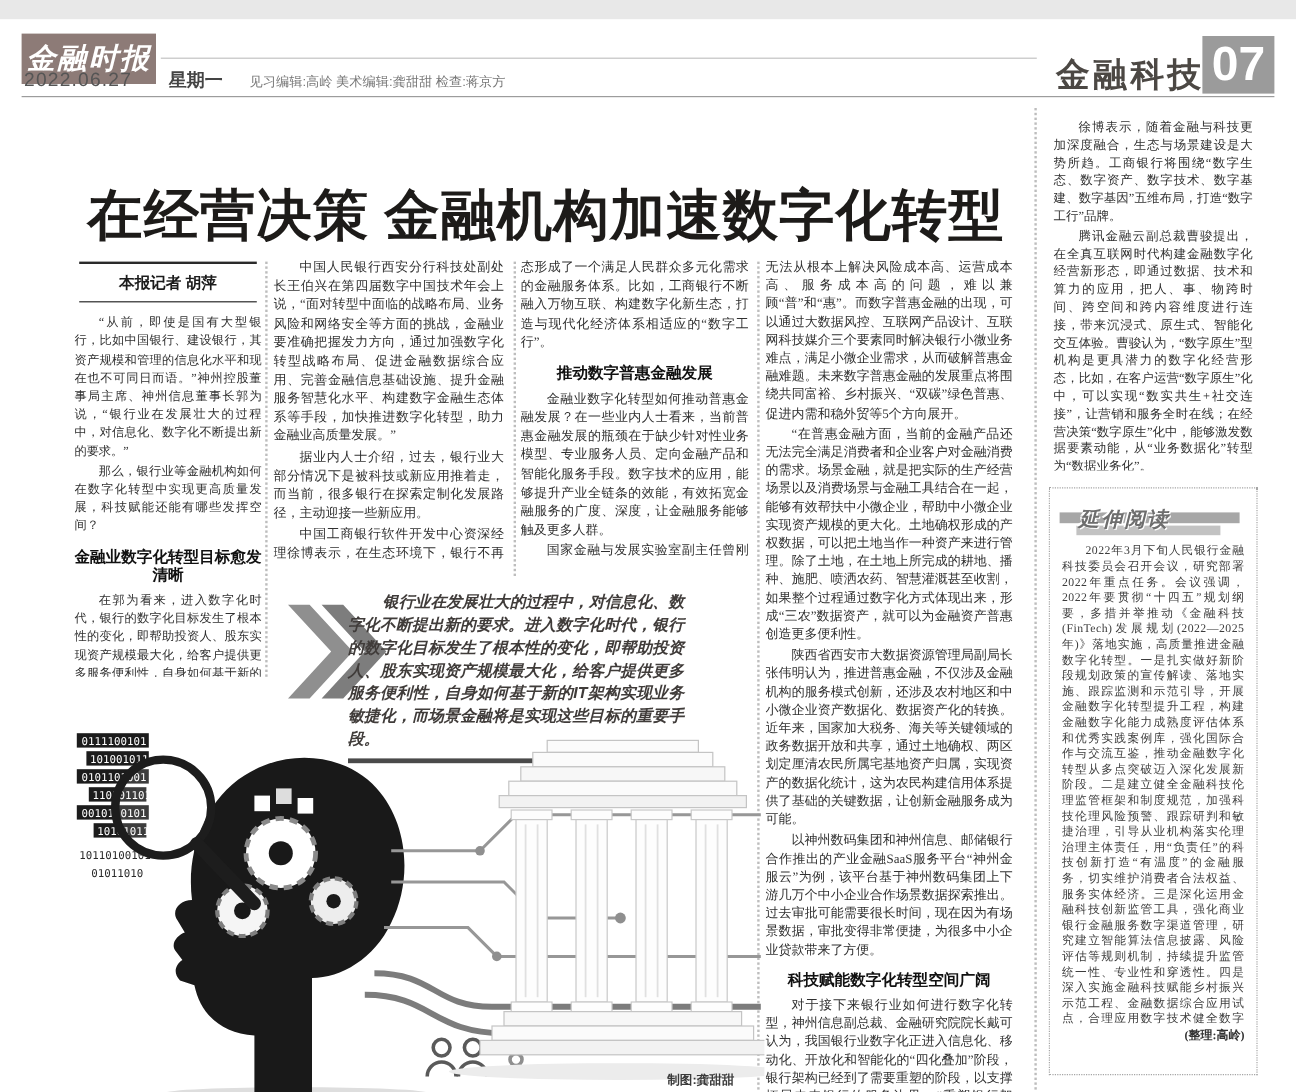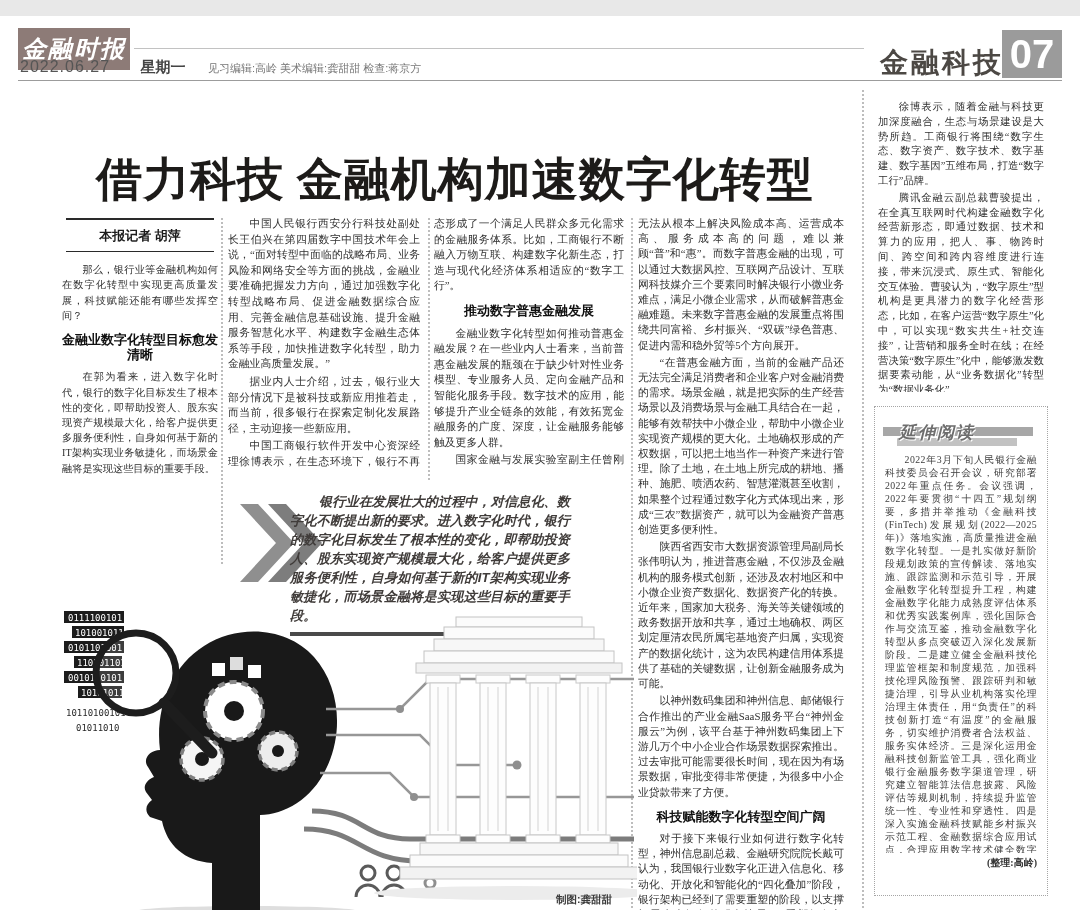--- a/index.html
+++ b/index.html
@@ -77,29 +77,30 @@
   <div class="rule-top"></div>
   <div class="dateline">
     <span class="date-text">2022.06.27</span>
     <span class="weekday-text">星期一</span>
     <span class="editors-text">见习编辑:高岭  美术编辑:龚甜甜  检查:蒋京方</span>
   </div>
   <div class="section-title">金融科技</div>
   <div class="page-num-badge">07</div>
   <div class="header-rule"></div>
 
-  <h1 class="headline">借力科技 金融机构加速数字化转型</h1>
+  <h1 class="headline">在经营决策 金融机构加速数字化转型</h1>
 
   <div class="vrule vr1"></div>
   <div class="vrule vr2"></div>
   <div class="vrule vr3"></div>
   <div class="vrule vr4"></div>
 
   <div class="col col1">
     <div class="byline">本报记者 胡萍</div>
+    <p>“从前，即使是国有大型银行，比如中国银行、建设银行，其资产规模和管理的信息化水平和现在也不可同日而语。”神州控股董事局主席、神州信息董事长郭为说，“银行业在发展壮大的过程中，对信息化、数字化不断提出新的要求。”</p>
     <p>那么，银行业等金融机构如何在数字化转型中实现更高质量发展，科技赋能还能有哪些发挥空间？</p>
     <div class="subhead">金融业数字化转型目标愈发清晰</div>
     <p>在郭为看来，进入数字化时代，银行的数字化目标发生了根本性的变化，即帮助投资人、股东实现资产规模最大化，给客户提供更多服务便利性，自身如何基于新的IT架构实现业务敏捷化，而场景金融将是实现这些目标的重要手段。</p>
 
   </div>
 
   <div class="col col2">
     <p>中国人民银行西安分行科技处副处长王伯兴在第四届数字中国技术年会上说，“面对转型中面临的战略布局、业务风险和网络安全等方面的挑战，金融业要准确把握发力方向，通过加强数字化转型战略布局、促进金融数据综合应用、完善金融信息基础设施、提升金融服务智慧化水平、构建数字金融生态体系等手段，加快推进数字化转型，助力金融业高质量发展。”</p>
     <p>据业内人士介绍，过去，银行业大部分情况下是被科技或新应用推着走，而当前，很多银行在探索定制化发展路径，主动迎接一些新应用。</p>
     <p>中国工商银行软件开发中心资深经理徐博表示，在生态环境下，银行不再是一个客户必须要到达的场所，银行的产品和服务成为经济活动交易的基础服务，金融、交易、场景、生</p>

